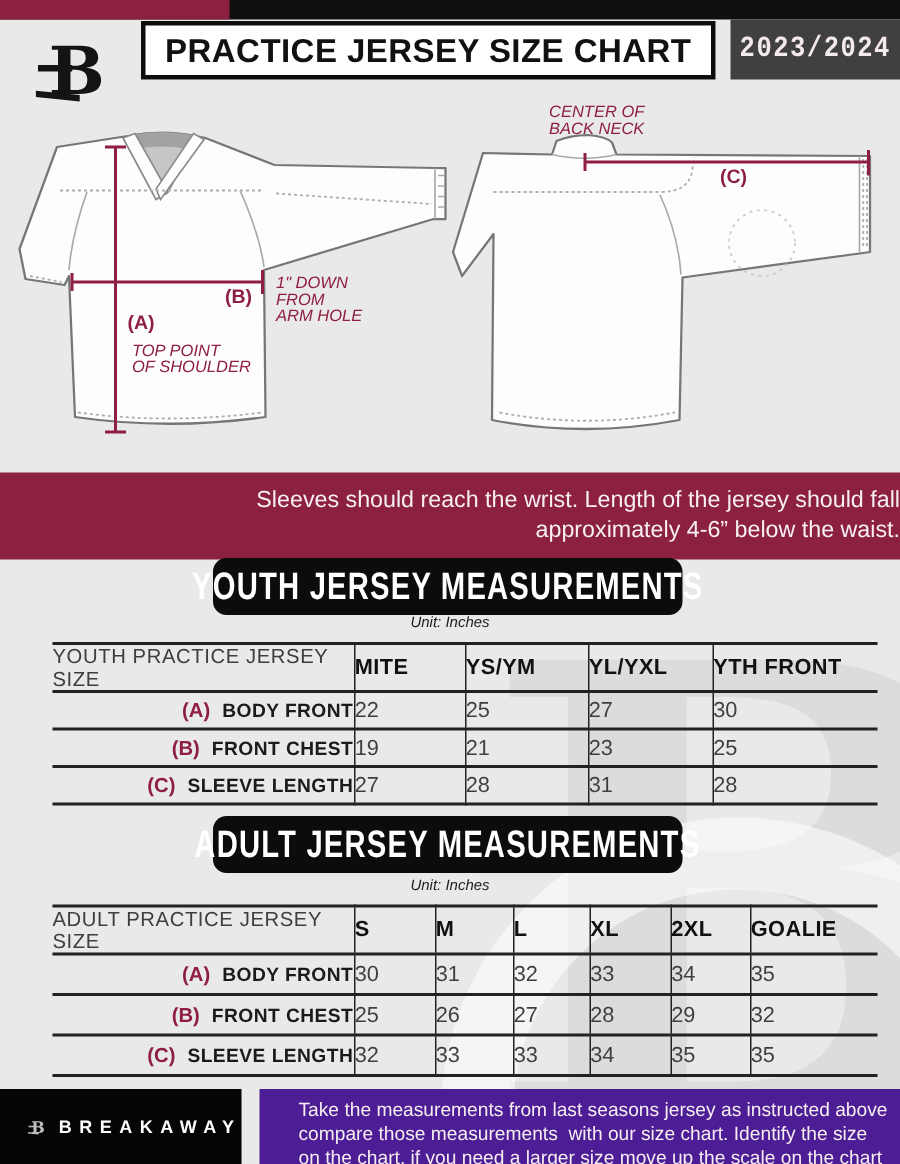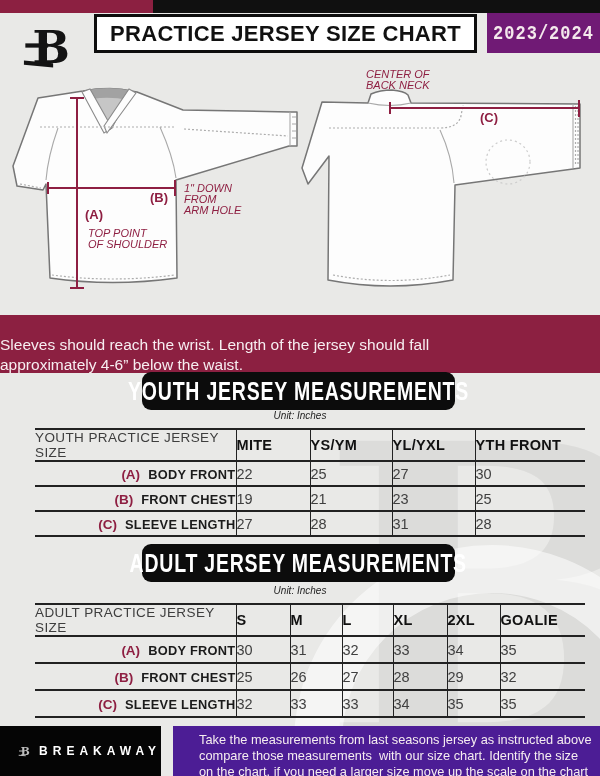--- a/index.html
+++ b/index.html
@@ -16,41 +16,41 @@
   .brand-logo-top { position:absolute; left:21px; top:17px; width:50px; height:57px; z-index:3; }
   .brand-logo-top svg { width:100%; height:100%; fill:#141414; }
   .title-box {
     position:absolute; left:94px; top:14px; width:383px; height:39px;
     background:#ffffff; border:3px solid #0d0d0d; box-sizing:border-box;
     display:flex; align-items:center; justify-content:center; z-index:2;
   }
   .title-box span { font-size:22px; font-weight:700; color:#111; letter-spacing:0.3px; white-space:nowrap; }
   .season-box {
     position:absolute; left:487px; top:13px; width:113px; height:40px;
-    background:#701a75; display:flex; align-items:center; justify-content:center; z-index:2;
+    background:#404040; display:flex; align-items:center; justify-content:center; z-index:2;
   }
   .season-box span {
     font-family:"Liberation Mono", monospace; font-size:17px; font-weight:700;
     color:#f4e9ec; letter-spacing:1px; transform:scaleY(1.15);
   }
 
   
   .diagram-svg { position:absolute; left:0; top:56px; width:600px; height:259px; z-index:1; }
   .diagram-svg text { font-family:"Liberation Sans", sans-serif; fill:#8e1f42; }
   .diagram-svg .mnote { font-size:11px; font-style:italic; font-weight:500; }
   .diagram-svg .mkey  { font-size:13px; font-weight:800; }
   .jersey { fill:#fdfdfd; stroke:#767676; stroke-width:1.5; stroke-linejoin:round; }
   .seam   { fill:none; stroke:#a9a9a9; stroke-width:1.1; }
   .seam-d { fill:none; stroke:#adadad; stroke-width:1.2; stroke-dasharray:2 2; }
   .mline  { stroke:#8e1f42; stroke-width:2; fill:none; }
 
   
   .notice {
     position:absolute; left:0; top:315px; width:600px; height:58px; background:#8c2041;
-    color:#f7eef1; text-align:left; padding-top:20px; box-sizing:border-box; z-index:1;
+    color:#f7eef1; text-align:right; padding-top:9px; box-sizing:border-box; z-index:1;
   }
   .notice div { font-size:15.5px; line-height:20px; font-weight:400; white-space:pre; }
 
   
   .section-banner {
     position:absolute; left:142px; width:313px; height:38px; background:#0c0c0c;
     border-radius:9px; display:flex; align-items:center; justify-content:center; z-index:2;
   }
   .section-banner span {
     color:#fff; font-size:25px; font-weight:700; letter-spacing:1px; white-space:nowrap;

